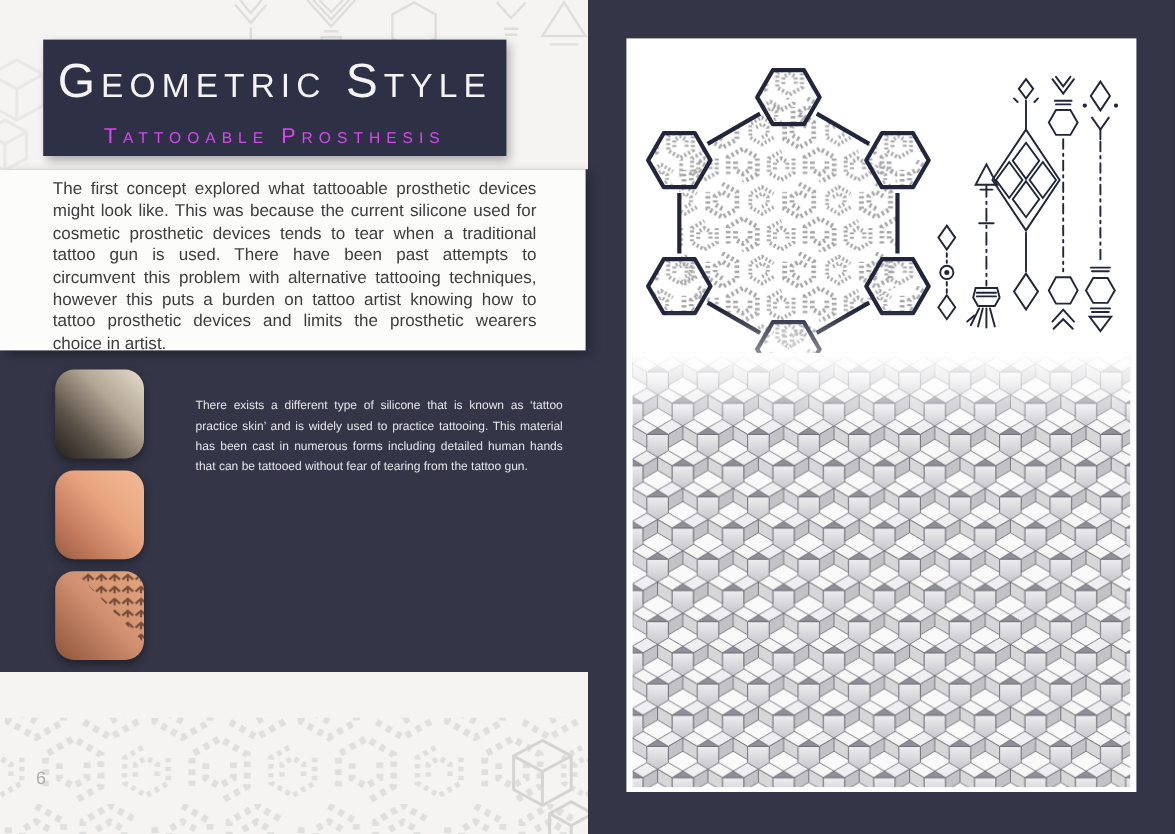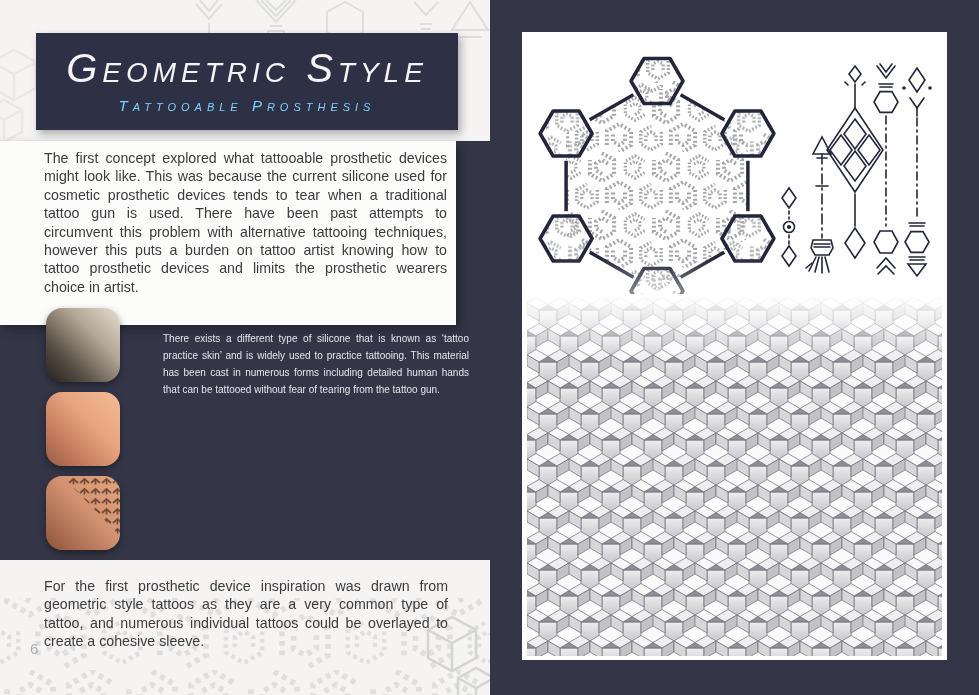--- a/index.html
+++ b/index.html
@@ -1,30 +1,30 @@
 <!DOCTYPE html>
 <html><head>
 <meta charset="utf-8">
 <style>
   html,body{margin:0;padding:0;background:#1d1e2a;}
   .stage{position:relative;width:979px;height:695px;background:#343648;overflow:hidden;
          font-family:"Liberation Sans",sans-serif;}
   
   .panel-top{position:absolute;left:0;top:0;width:490px;height:141px;background:#f5f4f2;}
-  .panel-mid{position:absolute;left:0;top:141px;width:456px;height:184px;background:#fcfcfb;
-             box-shadow:4px 4px 9px rgba(0,0,0,.35);}
+  .panel-mid{position:absolute;left:0;top:141px;width:456px;height:151px;background:#fcfcfb;
+             box-shadow:4px 4px 9px rgba(0,0,0,.35);padding-left:32px;}
   .panel-bottom{position:absolute;left:0;top:560px;width:490px;height:135px;background:#f5f4f2;}
   .decor{position:absolute;pointer-events:none;}
   
-  .title-box{position:absolute;left:36px;top:33px;width:422px;height:97px;background:#2e3046;
-             box-shadow:3px 4px 8px rgba(0,0,0,.3);text-align:center;color:#f4f4f6;font-style:italic;}
+  .title-box{position:absolute;left:36px;top:33px;width:386px;height:97px;background:#2e3046;
+             box-shadow:3px 4px 8px rgba(0,0,0,.3);text-align:center;color:#f4f4f6;}
   .title{font-variant:small-caps;font-size:40px;letter-spacing:5px;font-weight:400;
          margin:13px 0 0 0;line-height:44px;}
-  .subtitle{font-variant:small-caps;font-size:15px;letter-spacing:5px;color:#7dd3fc;
-            margin:7px 0 0 0;font-weight:400;}
+  .subtitle{font-variant:small-caps;font-size:18px;letter-spacing:5px;color:#d946ef;
+            margin:13px 0 0 0;font-weight:400;}
   
   .para{text-align:justify;color:#3c3c3e;font-size:14.2px;line-height:18.4px;margin:0;}
   .para-intro{position:absolute;left:44px;top:8px;width:403px;}
   .para-bottom{position:absolute;left:44px;top:17px;width:404px;}
   .band-text{position:absolute;left:163px;top:330px;width:306px;}
   .band-text p{text-align:justify;color:#e4e5eb;font-size:10px;line-height:17px;margin:0;}
   .band-text p + p{margin-top:15px;}
   
   .swatch{position:absolute;left:46px;width:74px;height:74px;border-radius:16px;
           box-shadow:0 3px 7px rgba(0,0,0,.4);overflow:hidden;}
@@ -119,21 +119,20 @@
           <use href="#co2" transform="translate(0,82) scale(1.5) rotate(60)"></use>
           <use href="#co2" transform="translate(122,82) scale(1.5) rotate(60)"></use>
         </pattern>
       </defs>
       <rect y="38" width="490" height="97" fill="url(#hexcL)" opacity="0.75"></rect>
       <g fill="none" stroke="#d4d4d4" stroke-width="2.5">
         <path d="M428,70 L452,57 L476,70 L476,98 L452,111 L428,98 Z M428,70 L452,83 L476,70 M452,83 L452,111"></path>
         <path d="M458,118 L476,108 L494,118 L494,138 L476,148 L458,138 Z M458,118 L476,128 L494,118 M476,128 L476,148"></path>
       </g>
     </svg>
-    <p class="para para-bottom">For the first prosthetic device inspiration was drawn from geometric style tattoos as they are a very common type of tattoo, and numerous individual tattoos could be overlayed to create a cohesive sleeve.</p>
     <div class="pagenum">6</div>
   </div>
 
   <div class="card">
 
     <svg class="snow" width="280" height="320">
       <defs>
         <g id="co" fill="none" stroke="#a6a6a9" stroke-width="4" stroke-dasharray="2 2.3">
           <path d="M0,-14 L12.1,-7 L12.1,7 L0,14 L-12.1,7 L-12.1,-7"></path>
           <path d="M0,7 L-6,3.5 L-6,-3.5 L0,-7 L6,-3.5"></path>

